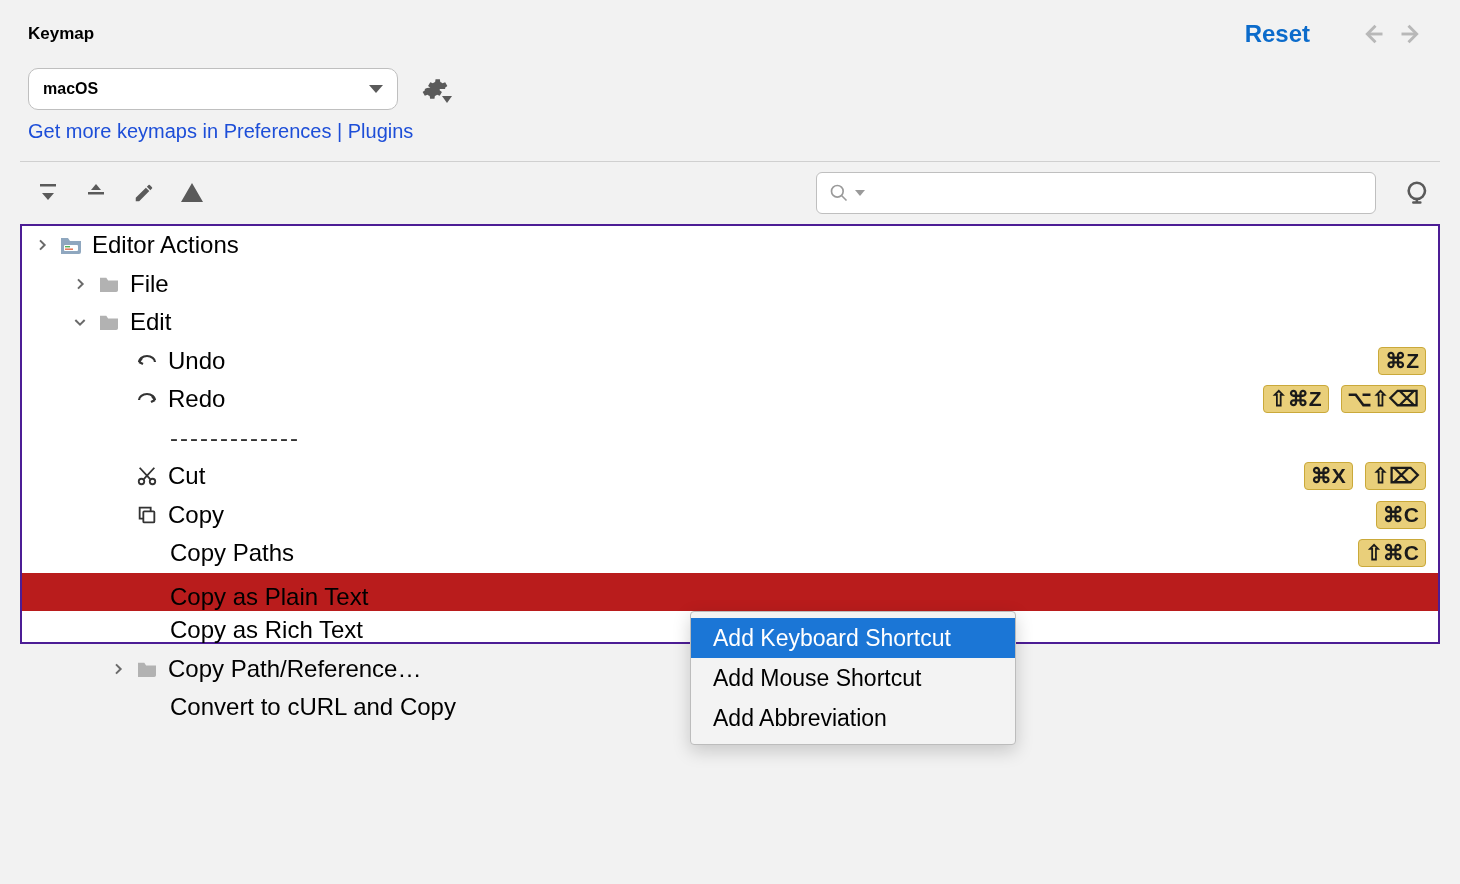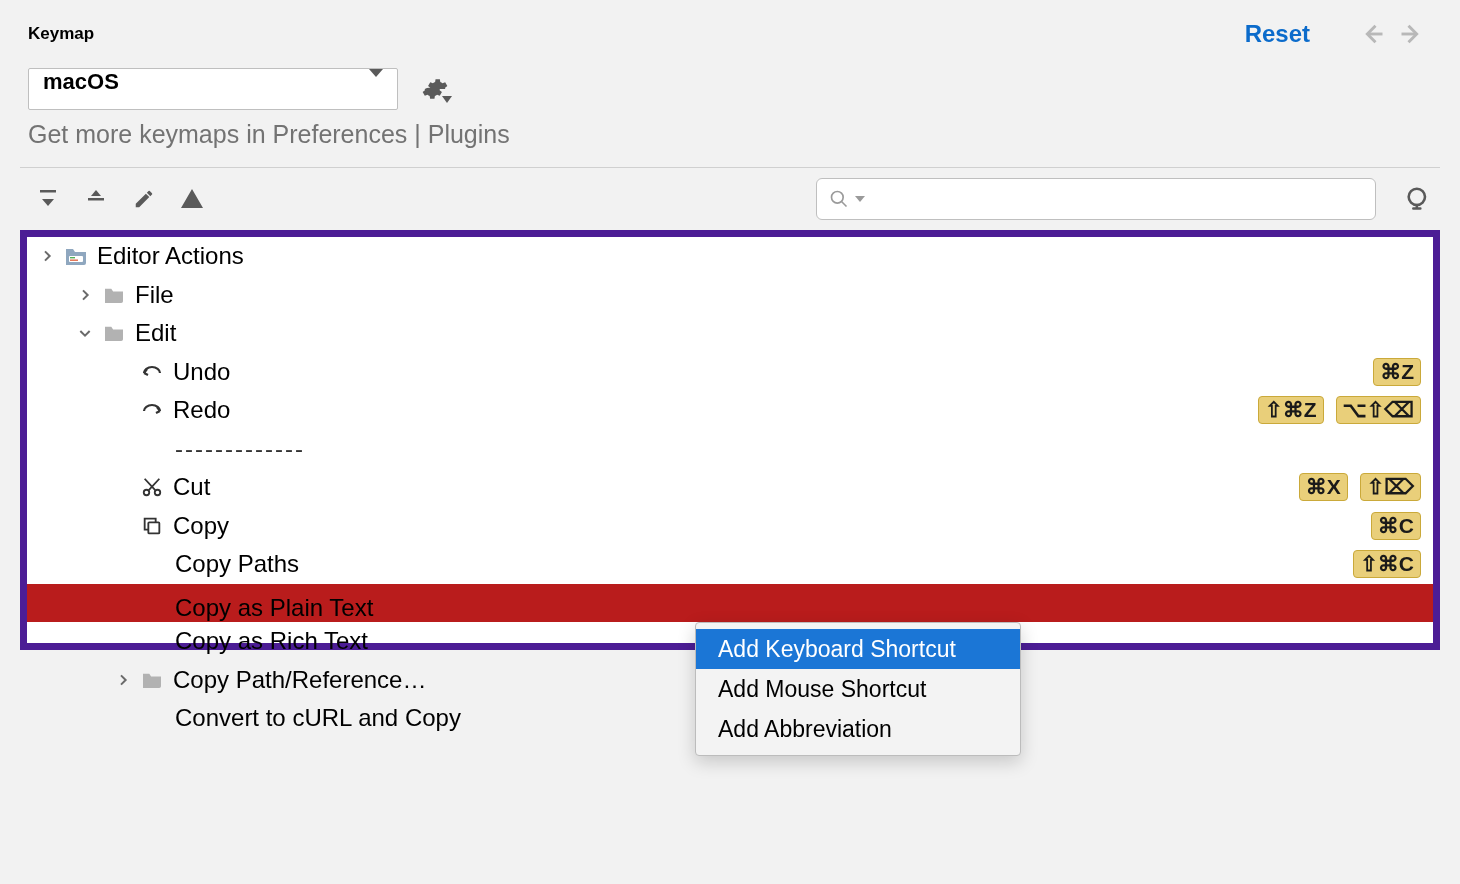--- a/index.html
+++ b/index.html
@@ -37,47 +37,47 @@
   .keymap-row {
     display: flex;
     align-items: center;
     padding: 10px 28px 8px 28px;
     gap: 24px;
   }
   .keymap-select {
     width: 370px;
     height: 42px;
     border: 1px solid #bfbfbf;
-    border-radius: 2px;
+    border-radius: 10px;
     background: #fff;
     display: flex;
-    align-items: flex-start;
+    align-items: center;
     padding: 0 14px;
-    font-size: 22px;
+    font-size: 16px;
     font-weight: 700;
     cursor: pointer;
     justify-content: space-between;
   }
   .chev-down-tri {
     width: 0; height: 0;
     border-left: 7px solid transparent;
     border-right: 7px solid transparent;
     border-top: 8px solid #5a5a5a;
   }
   .gear-btn {
     color: #5a5a5a;
     cursor: pointer;
     display: inline-flex;
     align-items: center;
     position: relative;
   }
   .more-link {
     padding: 2px 28px 18px 28px;
-    font-size: 25px;
-    color: #737373;
+    font-size: 20px;
+    color: #1d4ed8;
     cursor: pointer;
   }
   .divider {
     border-top: 1px solid #d0d0d0;
     margin: 0 20px;
   }
   .toolbar {
     display: flex;
     align-items: center;
     padding: 10px 28px 10px 28px;
@@ -107,21 +107,21 @@
     border: none; outline: none; flex: 1; font-size: 20px;
     background: transparent;
   }
   .find-action-btn {
     margin-left: 20px;
     color: #5a5a5a;
     cursor: pointer;
   }
   .tree-panel {
     margin: 0 20px;
-    border: 7px solid #4c1d95;
+    border: 2px solid #4c1d95;
     background: #fff;
     height: 420px;
     position: relative;
     font-size: 24px;
   }
   .tree-row {
     display: flex;
     align-items: center;
     height: 38.5px;
     padding-right: 12px;

